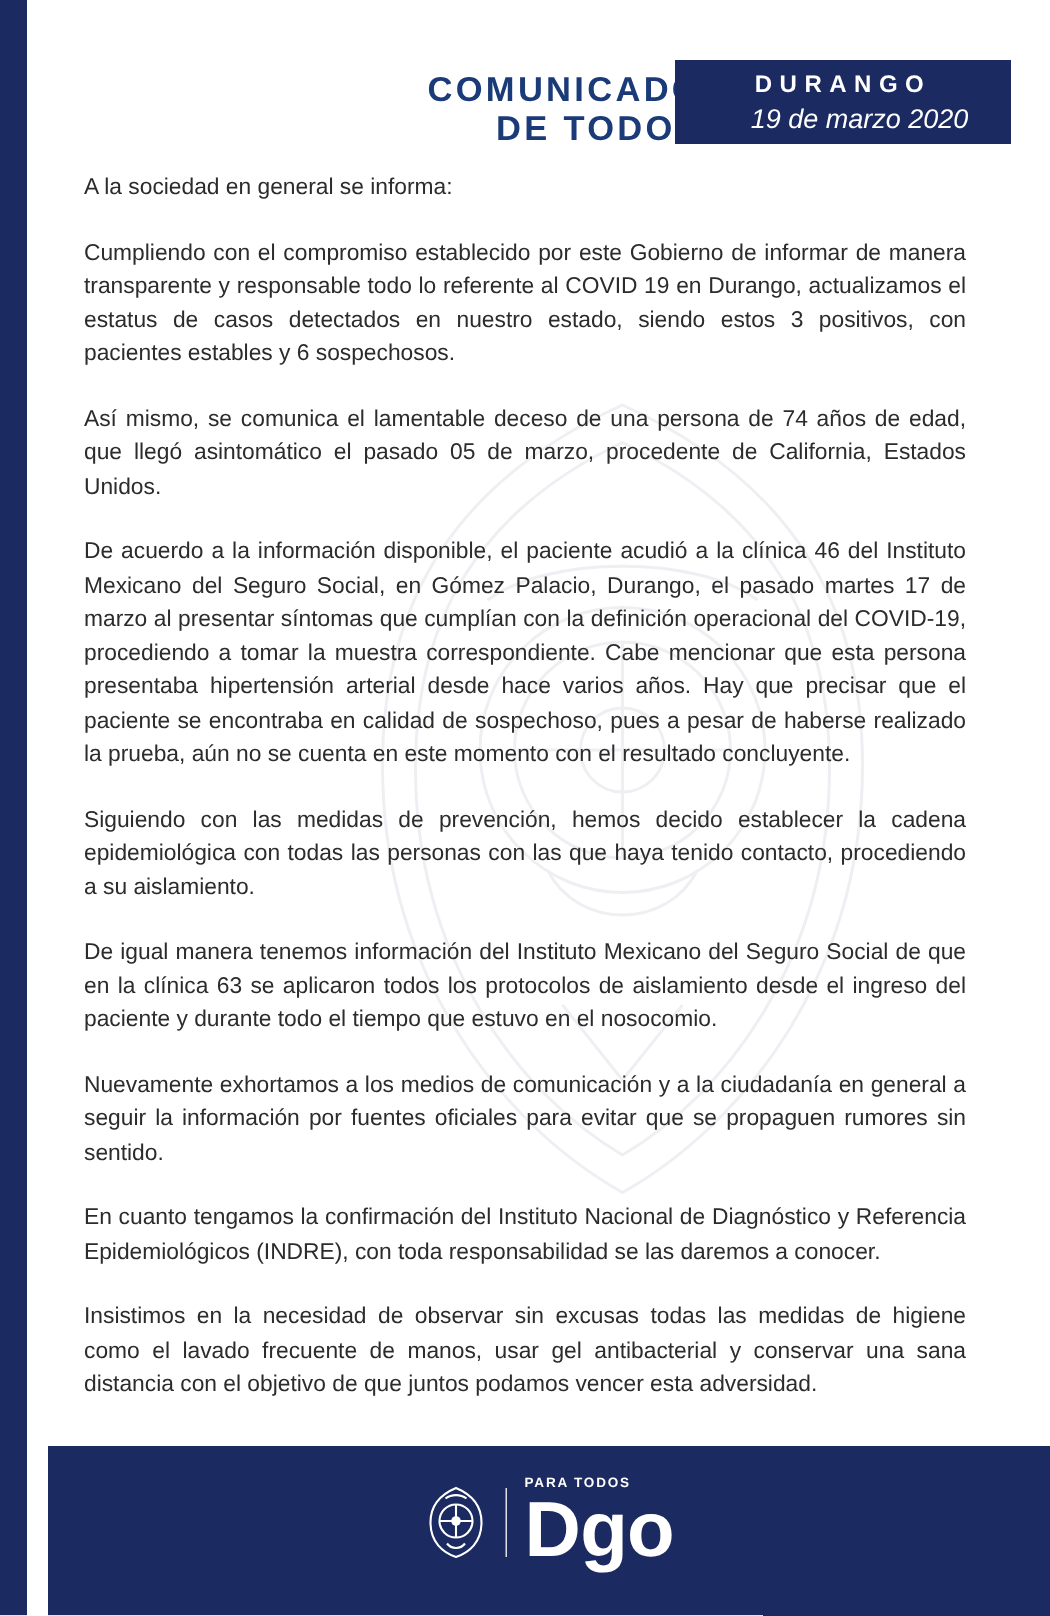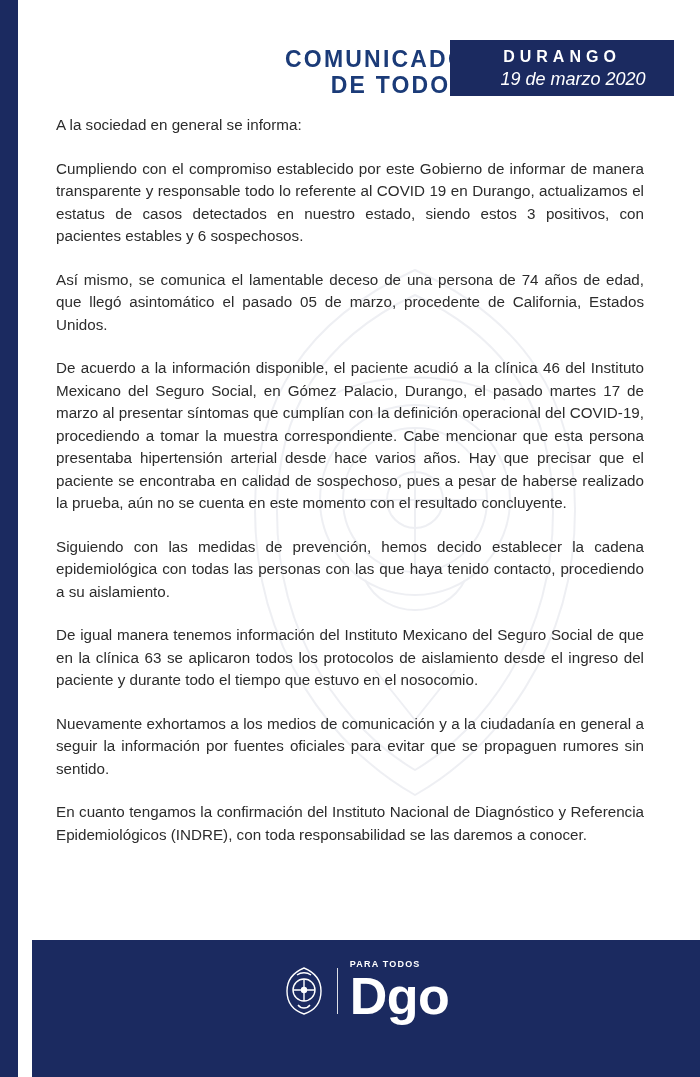--- a/index.html
+++ b/index.html
@@ -103,21 +103,21 @@
   }
   .content p.first {
     text-align: left;
   }
   
   .footer {
     position: absolute;
     left: 32px;
     right: 0;
     bottom: 0;
-    height: 137px;
+    height: 113px;
     background: #1b2a60;
   }
   .footer-inner {
     position: absolute;
     left: 0;
     right: 0;
     top: 20px;
     display: flex;
     align-items: center;
     justify-content: center;
@@ -186,20 +186,21 @@
 
   <div class="content">
     <p class="first">A la sociedad en general se informa:</p>
     <p>Cumpliendo con el compromiso establecido  por este Gobierno de informar de manera transparente y responsable todo lo referente al COVID 19 en Durango, actualizamos el estatus de casos detectados en nuestro estado, siendo estos 3 positivos, con pacientes estables y 6 sospechosos.</p>
     <p>Así mismo, se comunica el lamentable deceso de una persona de 74 años de edad, que llegó asintomático el pasado 05 de marzo, procedente de  California, Estados Unidos.</p>
     <p>De acuerdo a la información disponible, el paciente acudió a la clínica 46 del Instituto Mexicano del Seguro Social, en Gómez Palacio, Durango, el pasado martes 17 de marzo al presentar síntomas que cumplían con la definición operacional del COVID-19, procediendo a tomar la muestra correspondiente. Cabe mencionar que esta persona presentaba hipertensión arterial desde hace varios años. Hay que precisar que el paciente se encontraba en calidad de sospechoso, pues a pesar de haberse realizado la prueba, aún no se cuenta en este momento con el resultado concluyente.</p>
     <p>Siguiendo con las medidas de prevención,  hemos decido establecer la cadena epidemiológica con todas las personas con las que haya tenido contacto, procediendo a su aislamiento.</p>
     <p>De igual manera tenemos información del Instituto Mexicano del Seguro Social de que en la clínica 63 se aplicaron todos los protocolos de aislamiento desde el ingreso del paciente y durante todo el tiempo que estuvo en el nosocomio.</p>
     <p>Nuevamente exhortamos a los medios de comunicación y a la ciudadanía en general a seguir la información por fuentes oficiales para evitar que se propaguen rumores sin sentido.</p>
     <p>En cuanto tengamos la confirmación del Instituto Nacional de Diagnóstico y Referencia Epidemiológicos (INDRE), con toda responsabilidad se las daremos a conocer.</p>
+    <p>Insistimos en la necesidad de observar sin excusas todas las medidas de higiene como el lavado frecuente de manos, usar gel antibacterial y conservar una sana distancia con el objetivo de que juntos podamos vencer esta adversidad.</p>
   </div>
 
   <div class="footer">
     <div class="footer-inner">
       <svg class="seal" viewBox="0 0 42 50">
         <g fill="none" stroke="#ffffff" stroke-width="1.4">
           <path d="M21 2 C 9 7, 4 15, 4 25 C 4 38, 12 45, 21 48 C 30 45, 38 38, 38 25 C 38 15, 33 7, 21 2 Z"></path>
           <circle cx="21" cy="24" r="11"></circle>
           <path d="M10 24 L 32 24 M21 13 L 21 35"></path>
           <path d="M14 9 C 18 6, 24 6, 28 9"></path>

